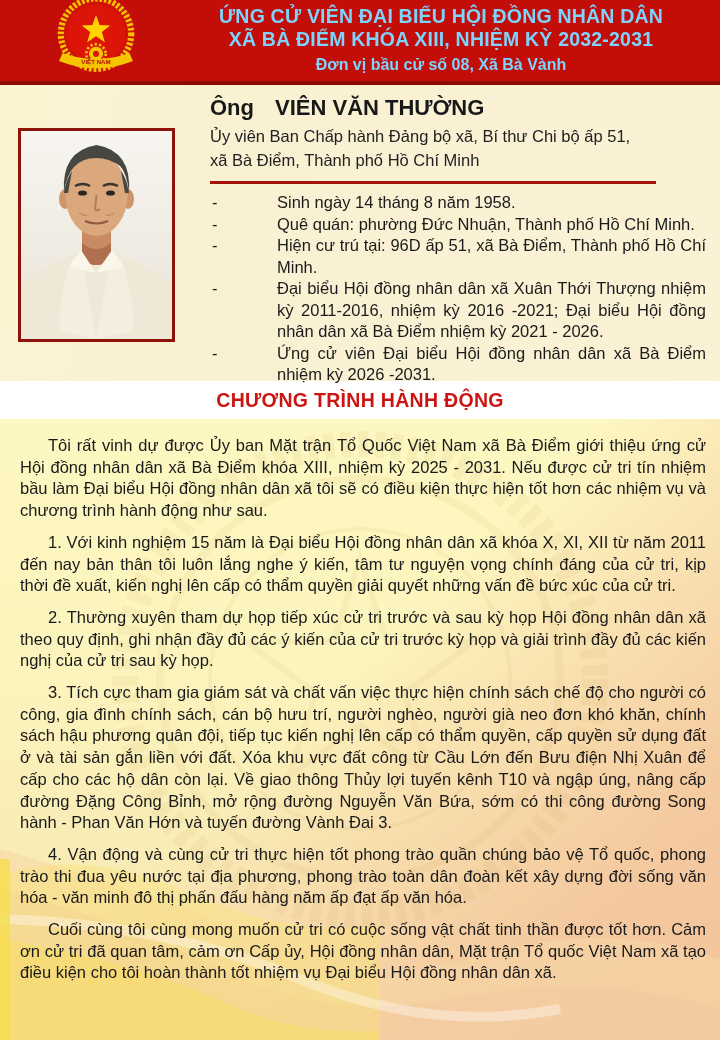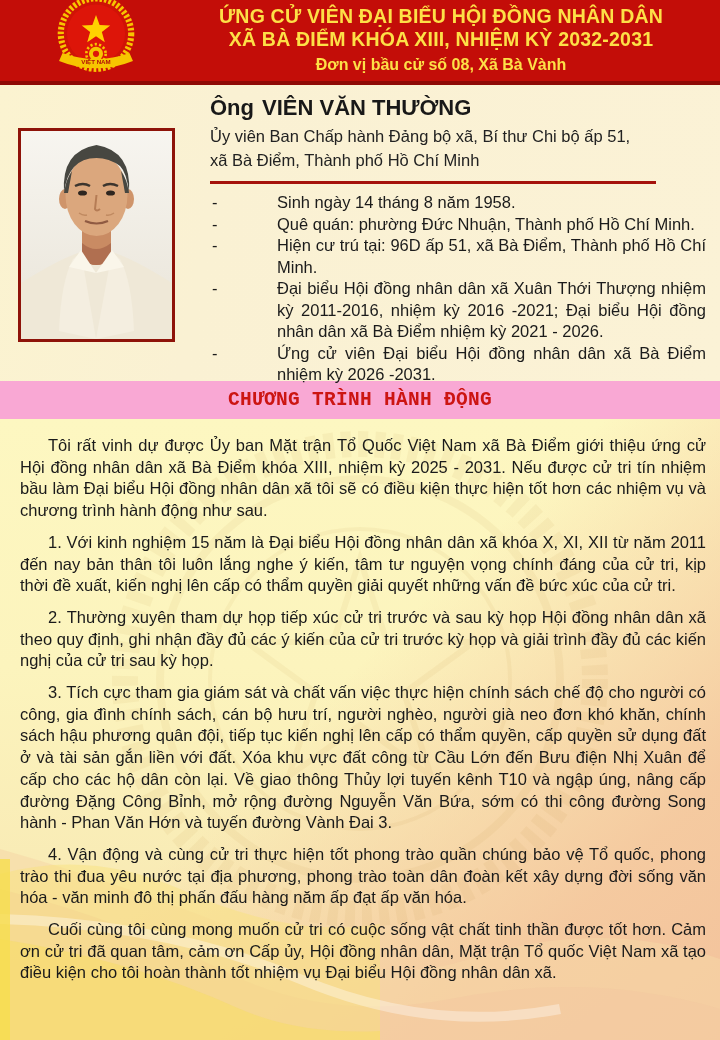--- a/index.html
+++ b/index.html
@@ -10,52 +10,52 @@
   }
 
   
   .header {
     position:relative; height:81px; background:#c30d08;
     border-bottom:4px solid #8e0a05;
   }
   .emblem { position:absolute; left:52px; top:-8px; width:88px; height:92px; }
   .header-text {
     position:absolute; left:170px; right:8px; top:5px; text-align:center;
-    color:#fde047; font-weight:bold;
+    color:#7dd3fc; font-weight:bold;
   }
   .h-line { font-size:19.5px; line-height:23px; letter-spacing:.2px; }
   .h-sub  { font-size:16px; line-height:20px; margin-top:4px; }
 
   
   .bio {
     position:relative; height:296px;
     background:linear-gradient(100deg,#fbf3d0 0%,#faf1d3 30%,#fbf2d6 100%);
   }
   .photo {
     position:absolute; left:18px; top:43px; width:151px; height:208px;
     border:3px solid #8e1309; background:#f4f2ec;
   }
   .photo svg { display:block; width:100%; height:100%; }
   .bio-right { position:absolute; left:210px; top:10px; right:14px; }
   .candidate-name { margin:0; font-size:22px; line-height:26px; color:#181818; font-weight:bold; }
-  .candidate-name .prefix { margin-right:8px; }
+  .candidate-name .prefix { margin-right:21px; }
   .pos { font-size:16.5px; line-height:21px; color:#222222; margin-top:3px; }
   .pos:first-of-type { margin-top:5px; }
   .red-rule { border:none; height:3px; background:#a5120b; margin:10px 0 8px 0; width:446px; margin-left:0; }
   .bio-list { list-style:none; margin:6px 0 0 0; padding:0; }
   .bio-list li {
     display:flex; font-size:16.5px; line-height:21.5px; color:#1b1b1b;
     text-align:justify;
   }
   .bio-list .dash { width:22px; flex:0 0 22px; padding-left:2px; }
   .bio-list .item-text { flex:1;margin-left:43px; }
 
   
   .band {
-    height:38px; background:#f9a8d4; display:flex; align-items:center; justify-content:center;font-family:Liberation Mono, monospace;
+    height:38px; background:#ffffff; display:flex; align-items:center; justify-content:center;
   }
   .band span { color:#cc1512; font-weight:bold; font-size:19.5px; letter-spacing:.3px; }
 
   
   .program-body {
     position:relative; height:621px; padding:0;
     background:
       linear-gradient(135deg, rgba(244,196,156,0) 45%, rgba(244,196,156,.85) 80%, rgba(243,193,155,.95) 100%),
       linear-gradient(180deg, #fdf7c1 0%, #fcf4bd 40%, #f9ecb6 70%, #f7e0ac 100%);
     overflow:hidden;

